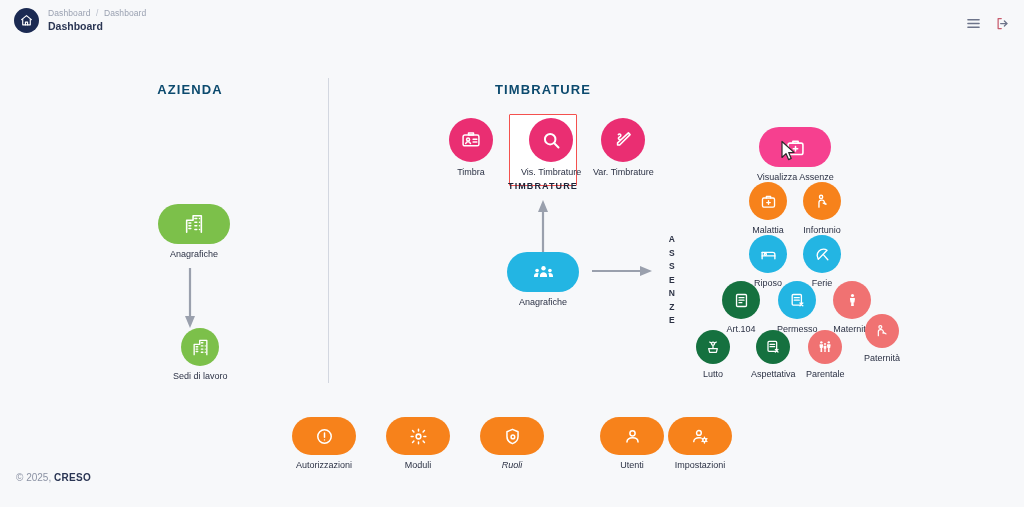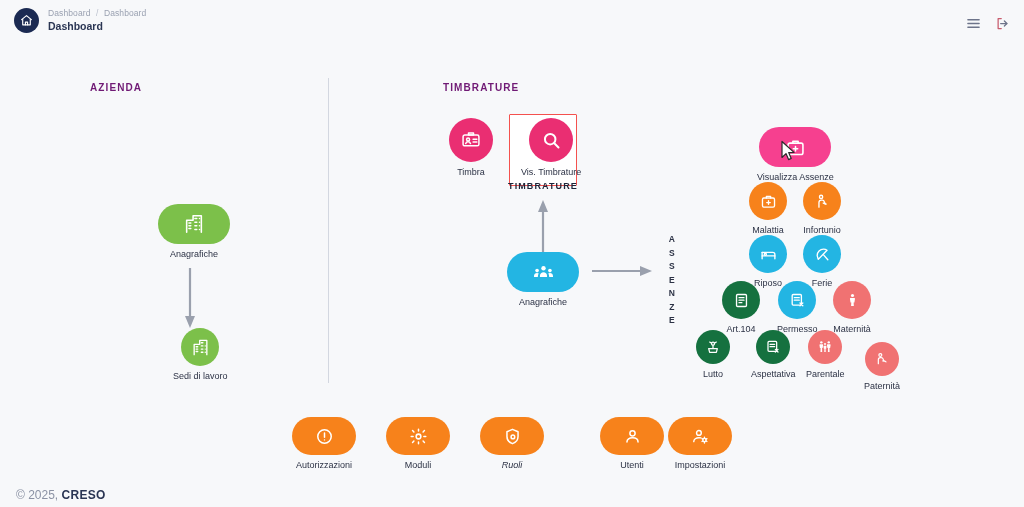--- a/index.html
+++ b/index.html
@@ -25,22 +25,22 @@
 
   .hdr-center { position: absolute; left: 512px; top: 6px; transform: translateX(-105px); }
   .hdr-line { font-size: 8.4px; color: #6b7285; line-height: 11.6px; white-space: nowrap; }
   .hdr-line b { color: #2a3553; font-weight: bold; }
   .sync-icon { position: absolute; left: 52px; top: 24px; }
 
   .hdr-right { position: absolute; right: 14px; top: 16px; display: flex; align-items: center; gap: 14px; }
 
   
   .sec-title {
-    position: absolute; font-size: 10px; font-weight: bold;
-    color: #701a75; letter-spacing: 1.1px; text-align: left;
+    position: absolute; font-size: 13px; font-weight: bold;
+    color: #0c4a6e; letter-spacing: 1.1px; text-align: center;
   }
   #t-azienda { left: 90px; top: 82px; width: 200px; }
   #t-dipendenti { left: 443px; top: 82px; width: 200px; }
 
   .divider { position: absolute; left: 328px; top: 78px; width: 1px; height: 305px; background: #d3d7e0; }
 
   
   .node { position: absolute; display: flex; flex-direction: column; align-items: center; cursor: pointer; }
   .node .shape { display: flex; align-items: center; justify-content: center; color: #fff; }
   .node .lbl {
@@ -58,21 +58,21 @@
     position: absolute; font-size: 9px; font-weight: bold; color: #1d2438;
     letter-spacing: 1.1px; text-align: center; white-space: nowrap;
   }
 
   .vert-word {
     position: absolute; font-size: 8.5px; font-weight: bold; color: #2c3245;
     letter-spacing: .5px; line-height: 13.5px; text-align: center; width: 14px;
   }
 
   .arrow { position: absolute; }
-  .footer { position: absolute; left: 16px; bottom: 5px; font-size: 12px; color: #8b92a4; }
+  .footer { position: absolute; left: 16px; bottom: 24px; font-size: 10px; color: #8b92a4; }
   .footer b { color: #2a3553; font-weight: bold; letter-spacing: .3px; }
 
   .cursor { position: absolute; pointer-events: none; }
 </style>
 </head>
 <body>
 
 <div id="app">
 
   <div class="header">
@@ -161,20 +161,29 @@
     <div class="shape circ-lg" style="background:#ea2e72">
       <svg width="21" height="21" viewBox="0 0 24 24" fill="none" stroke="#fff" stroke-width="2.3" stroke-linecap="round" stroke-linejoin="round">
         <circle cx="10.5" cy="10.5" r="6"></circle>
           <path d="M15.2 15.2 20 20"></path>
       </svg>
     </div>
     <div class="lbl">Vis. Timbrature</div>
   </div>
   <div class="hi-cap" style="left:483px; top:181px; width:120px;">TIMBRATURE</div>
 
+  <div class="node" style="left:593px; top:118px;">
+    <div class="shape circ-lg" style="background:#ea2e72">
+      <svg width="20" height="20" viewBox="0 0 24 24" fill="none" stroke="#fff" stroke-width="1.9" stroke-linecap="round" stroke-linejoin="round">
+        <path d="M18.5 3.5 20.5 5.5 8 18H5.5v-2.5z"></path>
+        <path d="M6.5 5.5a1.6 1.6 0 1 1 2.3 2.2c-.9.9-2.3 1-2.3 2.3a1.6 1.6 0 0 0 2.3 1.4"></path>
+      </svg>
+    </div>
+    <div class="lbl">Var. Timbrature</div>
+  </div>
 
   <svg class="arrow" style="left:536px; top:200px;" width="14" height="52">
     <line x1="7" y1="52" x2="7" y2="10" stroke="#9aa0ad" stroke-width="2.2"></line>
     <polygon points="7,0 2,12 12,12" fill="#9aa0ad"></polygon>
   </svg>
 
   <div class="node" style="left:507px; top:252px;">
     <div class="shape pill-lg" style="background:#23b5e3">
       <svg width="23" height="23" viewBox="0 0 24 24" fill="#fff">
         <circle cx="12" cy="7.6" r="2.3"></circle>
@@ -317,21 +326,21 @@
         <path d="M4.7 8h3.6c.6 0 1 .5.9 1.1l-.7 4.3H7.6l.2 6H5.2l.2-6H4.4l-.7-4.3C3.6 8.5 4.1 8 4.7 8z"></path>
         <circle cx="12" cy="7.5" r="1.5"></circle>
         <path d="M10.6 10.2h2.8c.5 0 .8.4.8.9l-.5 3.4h-.8l.2 4.9h-2.2l.2-4.9h-.8l-.5-3.4c0-.5.3-.9.8-.9z"></path>
         <circle cx="17.7" cy="5" r="1.8"></circle>
         <path d="M15.9 8h3.6c.6 0 1 .5.9 1.1l-.7 4.3h-1l.2 6h-2.5l.2-6h-1l-.7-4.3c-.1-.6.3-1.1.9-1.1z"></path>
       </svg>
     </div>
     <div class="lbl">Parentale</div>
   </div>
 
-  <div class="node" style="left:864px; top:342px;align-items:center;">
+  <div class="node" style="left:864px; top:314px;align-items:center;">
     <div class="shape circ-sm" style="background:#f07272">
       <svg width="16" height="16" viewBox="0 0 24 24" fill="none" stroke="#fff" stroke-width="1.8" stroke-linecap="round" stroke-linejoin="round">
         <circle cx="9.5" cy="6" r="2.2"></circle>
         <path d="M6.5 19v-6c0-1.8 1.3-3.2 3.1-3.2h1.2c1.3 0 2.4.8 2.8 2l1.1 3"></path>
         <path d="M13.2 14.8c1.8-.2 3.6.4 4.8 1.6"></path>
       </svg>
     </div>
     <div class="lbl">Paternità</div>
   </div>
 

